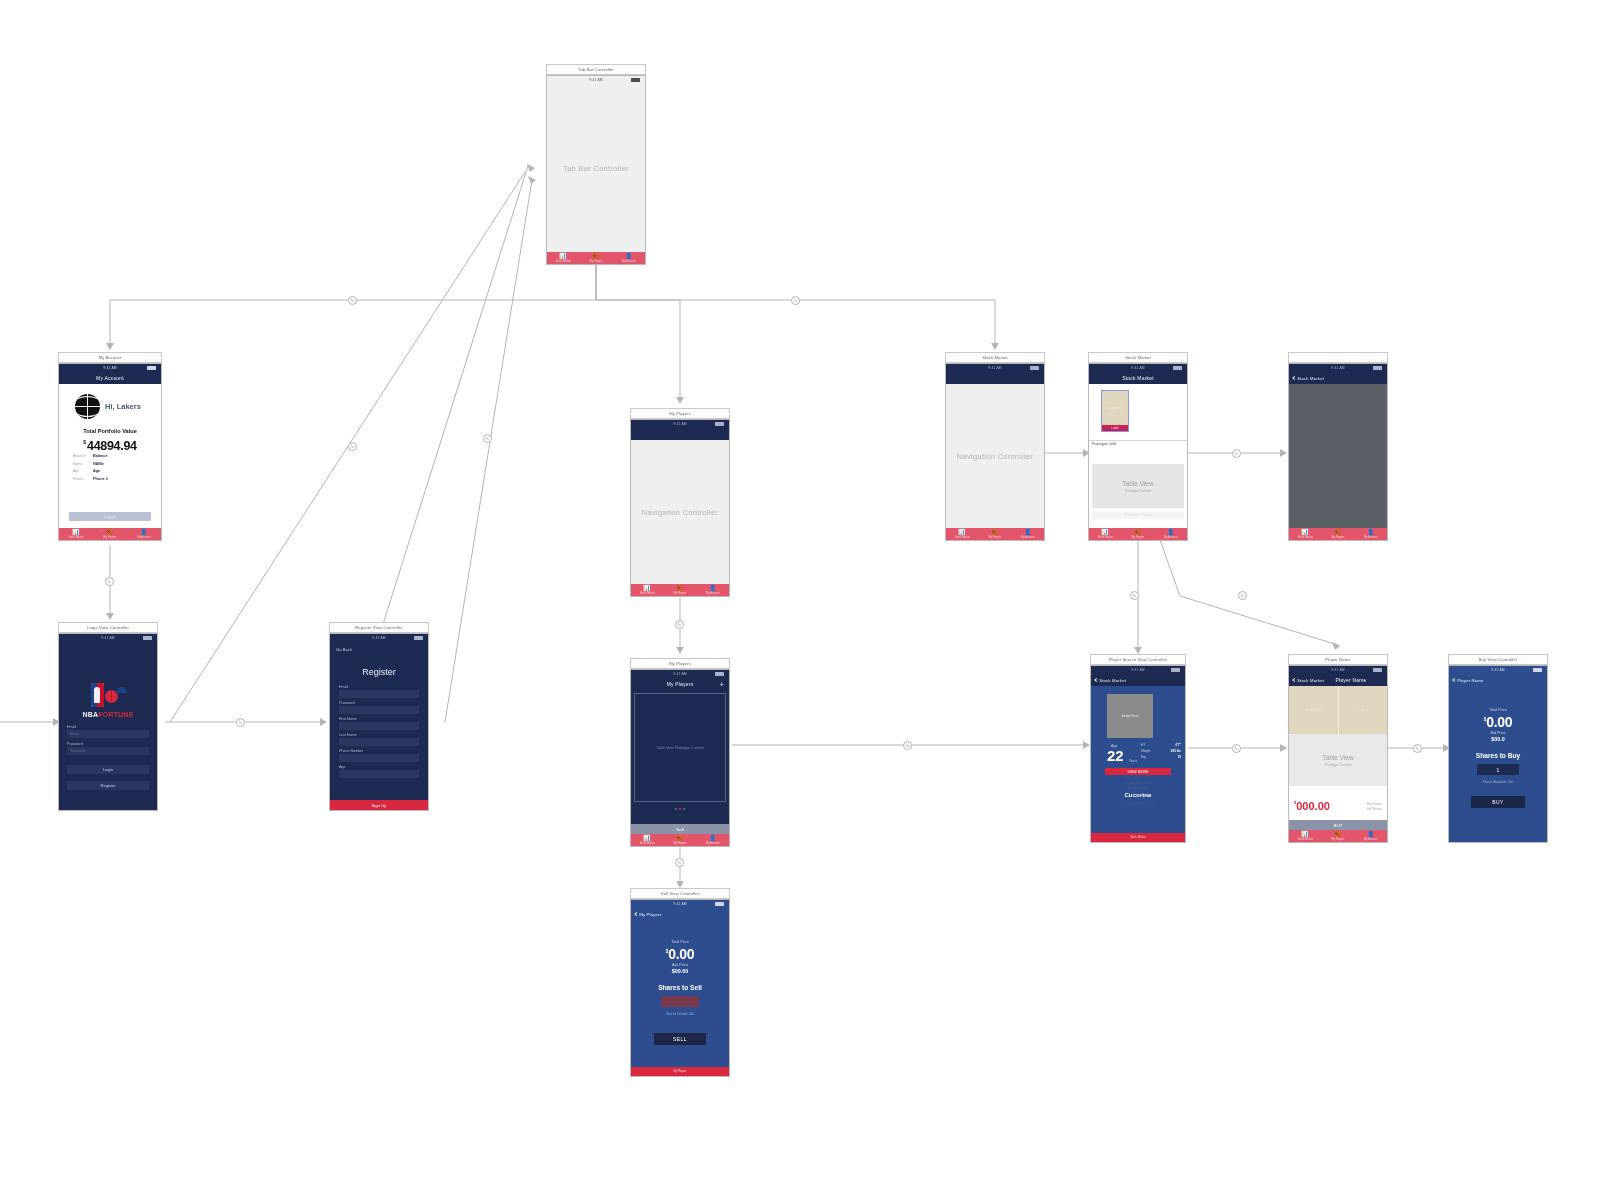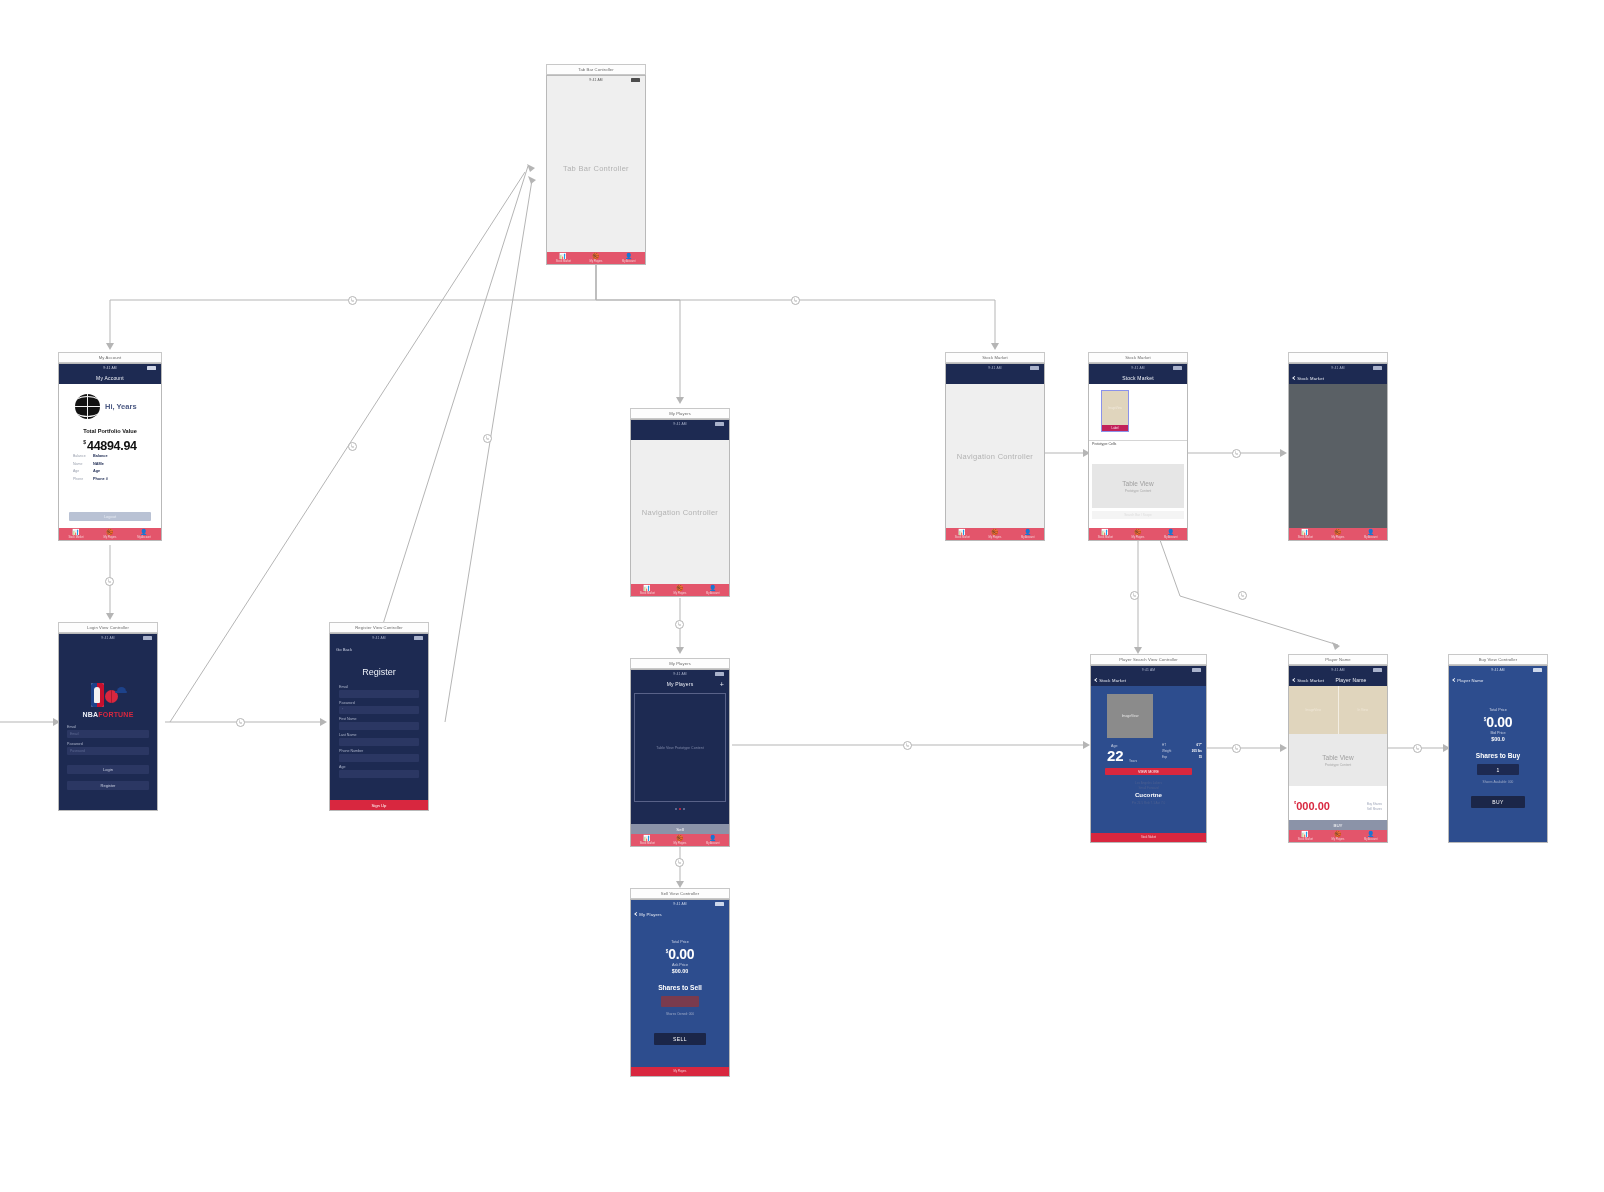--- a/index.html
+++ b/index.html
@@ -431,21 +431,21 @@
         <span class="carrier">9:41 AM</span>
         <span class="batt"></span>
       </div>
       <div class="navbar">
         <span>My Account</span>
       </div>
       <div class="body white">
         <div class="ball">
             <i></i>
           </div>
-        <div class="hi-label">Hi, Years</div>
+        <div class="hi-label">Hi, Lakers</div>
         <div class="tpv">Total Portfolio Value</div>
         <div class="tpv-amount">
           <span class="dollar">$</span><span class="num">44894.94</span>
         </div>
         <div class="acct-rows">
           <div class="acct-row">
             <span class="k">Balance</span>
             <span class="v">Balance</span>
           </div>
           <div class="acct-row">
@@ -727,21 +727,21 @@
           <span class="tlabel">My Players</span>
         </div>
         <div class="tabitem">
           <span class="ticon">👤</span>
           <span class="tlabel">My Account</span>
         </div>
       </div>
     </div>
   </div>
 
-  <div class="scene" style="left:1090px; top:654px; width:117px;">
+  <div class="scene" style="left:1090px; top:654px; width:96px;">
     <div class="scene-title">Player Search View Controller</div>
     <div class="device" style="height:178px;">
       <div class="statusbar sb-dkblue">
         <span class="carrier">9:41 AM</span>
         <span class="batt"></span>
       </div>
       <div class="navbar">
         <span class="back">
           <span class="chev"></span>
           <span>Stock Market</span>

